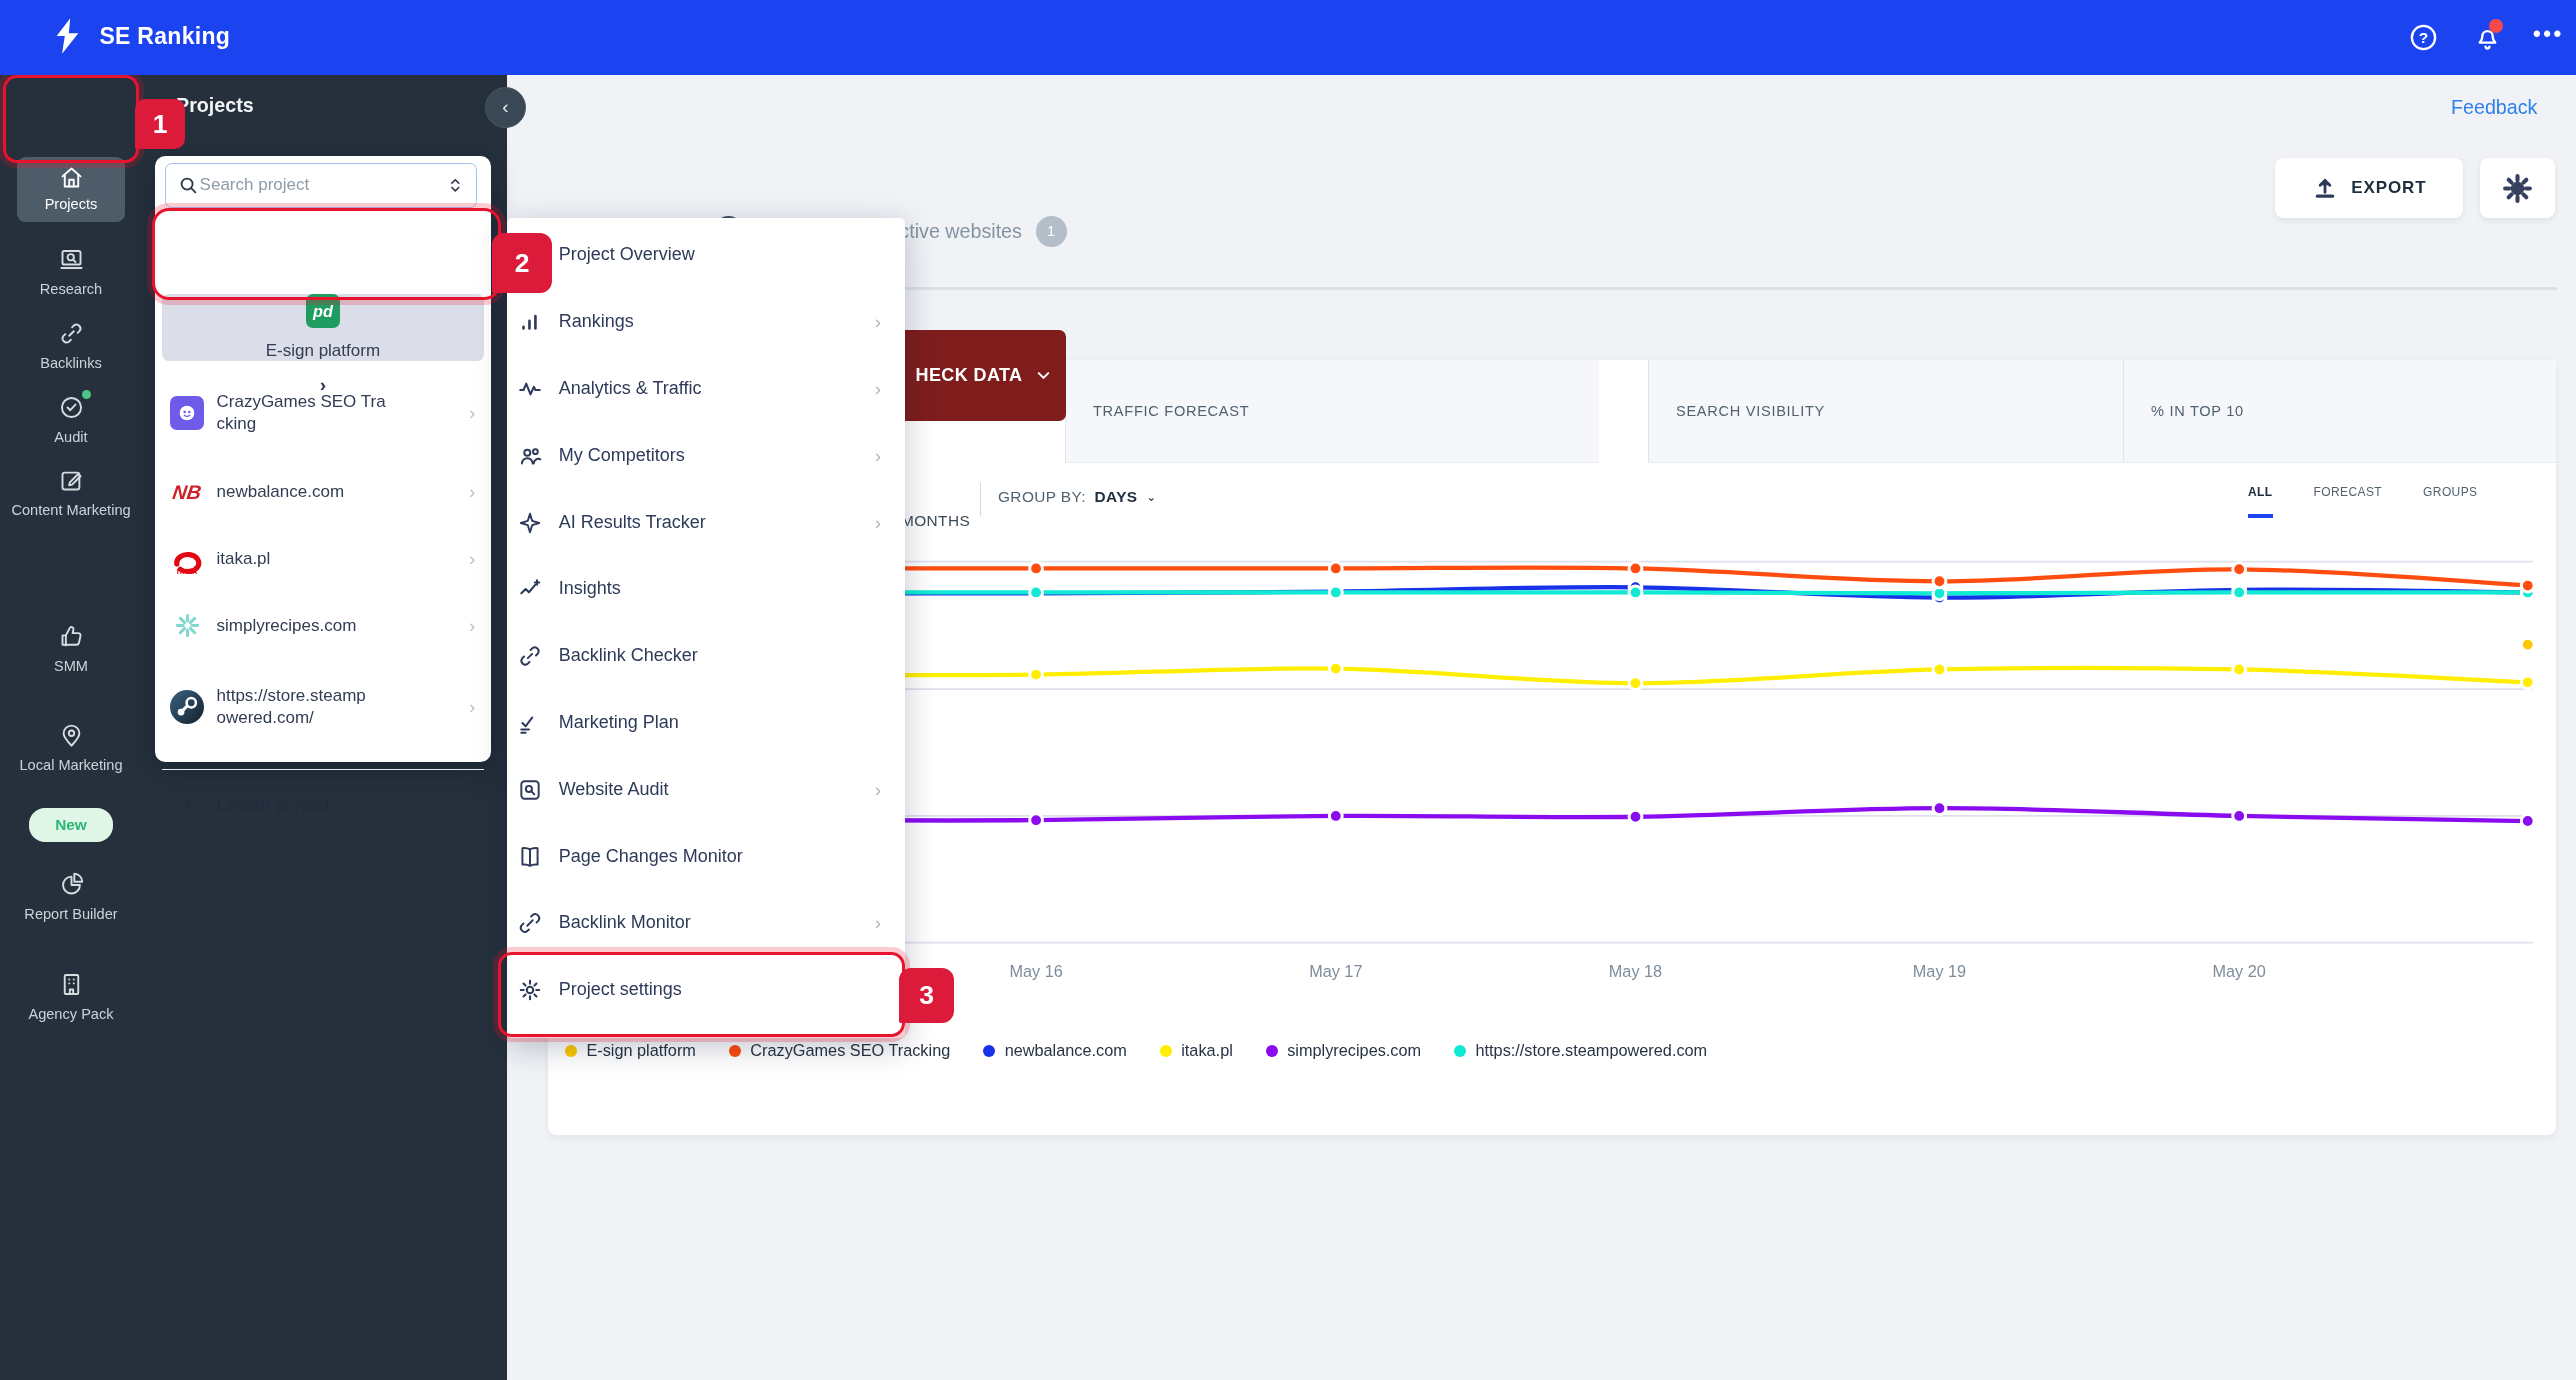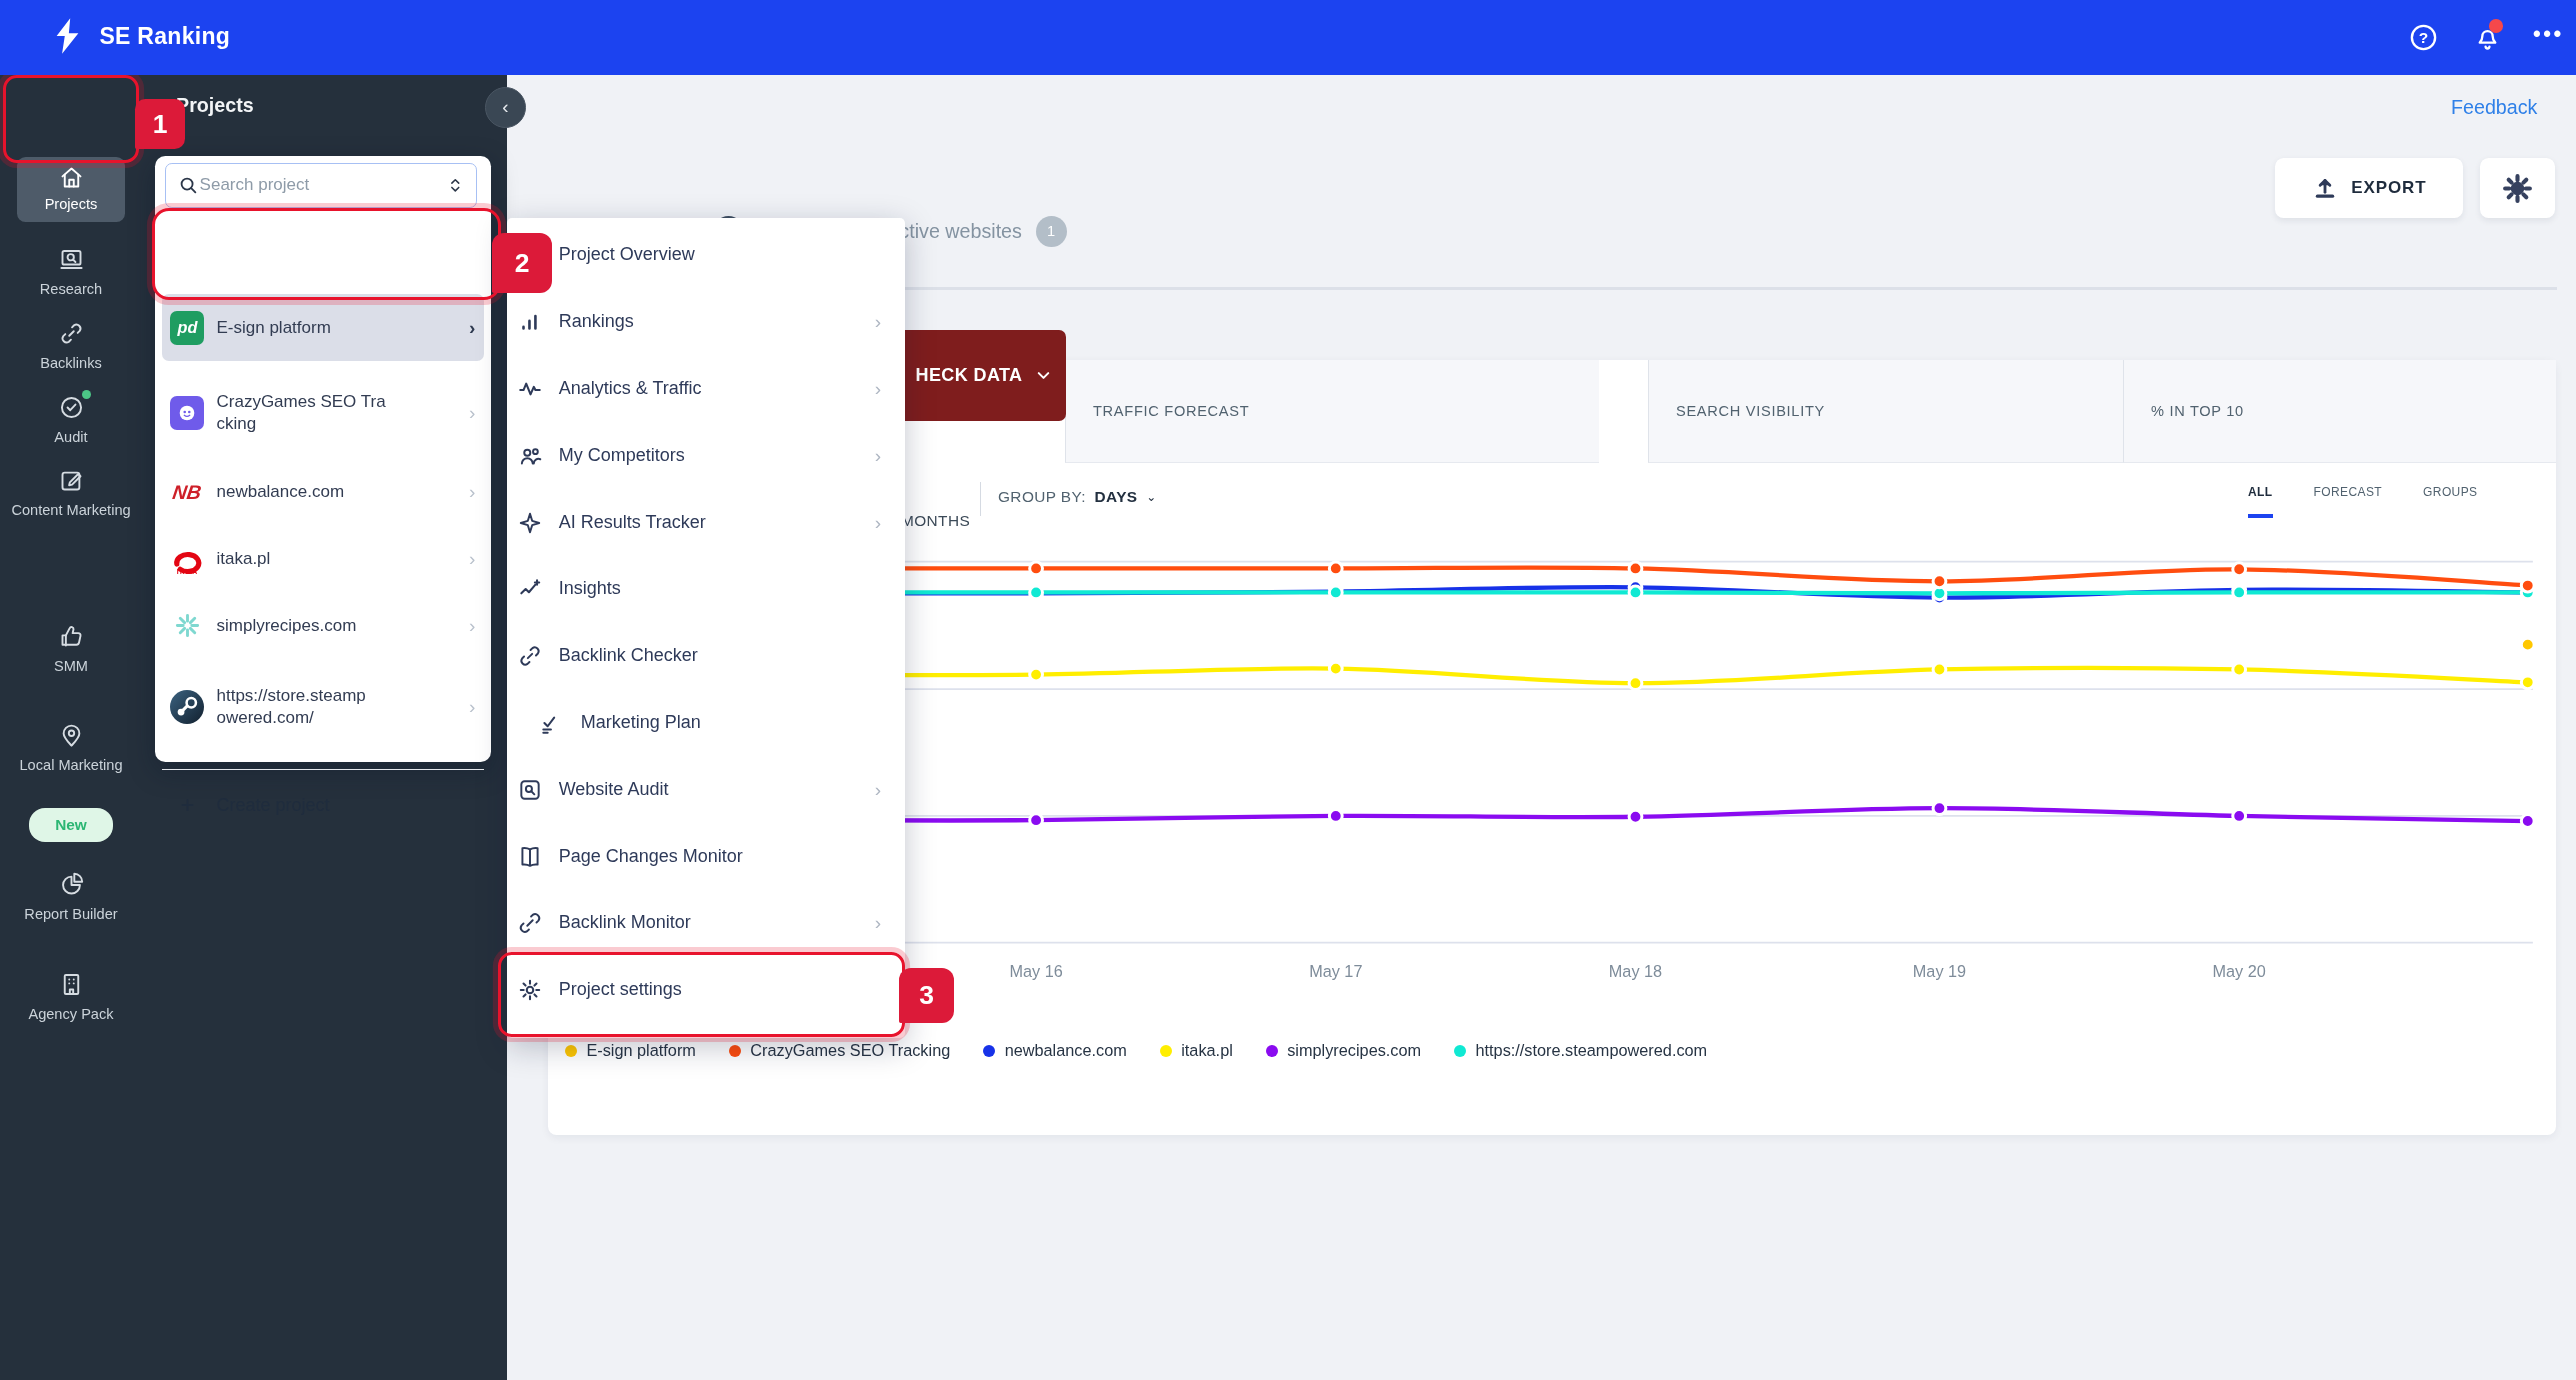--- a/index.html
+++ b/index.html
@@ -35,21 +35,21 @@
   #search-box{left:10.3px;top:6.9px;width:312px;height:45px;border:1.7px solid #A7C0F4;border-radius:6.9px;box-sizing:border-box;display:flex;align-items:center;padding:0 10.3px;gap:1px;background:#fff;}
   #search-box .ph{color:#8E9BA8;font-size:17px;flex:1;}
   .prow{left:6.9px;width:322px;display:flex;align-items:center;gap:12px;padding:0 8.6px;box-sizing:border-box;border-radius:6.9px;color:#323C52;}
   .prow .nm{font-size:17px;line-height:22px;flex:1;}
   .prow .chev{color:#B9C1CC;font-size:19px;}
   .fav{width:34px;height:34px;flex:0 0 34px;display:flex;align-items:center;justify-content:center;border-radius:6.9px;font-weight:700;}
   #fav-pd{background:#1F9D61;color:#fff;font-size:16.3px;font-style:italic;}
   #fav-cg{background:#6F5BEA;}
   #fav-nb{color:#CE2029;font-style:italic;font-size:19.7px;font-weight:700;transform:skewX(-8deg);}
   #fav-st{background:linear-gradient(135deg,#3b6280,#12202e);border-radius:50%;}
-  #row-esign{top:138px;height:67px;background:#DBDEE8;}
+  #row-esign{top:138px;height:67px;background:#DBDEE8;flex-direction:column;}
   #row-esign .chev{color:#2F3A50;font-weight:700;}
   #row-crazy{top:217px;height:79px;}
   #row-nb{top:307px;height:57px;}
   #row-itaka{top:374px;height:57px;}
   #row-simply{top:441px;height:57px;}
   #row-steam{top:508px;height:86px;}
   #row-divider{left:6.9px;top:613px;width:322px;height:0.9px;background:#E3E6EB;}
   #row-create{top:625px;height:48px;color:#1F2C3D;}
   #row-create .plus{font-size:24px;width:34px;text-align:center;color:#1F2C3D;}
   #row-create .nm{font-size:18px;}
@@ -529,21 +529,21 @@
   <div class="abs fitem" style="top:404px;">
     <span class="fic">
         <svg viewBox="0 0 24 24" width="26" height="26" fill="none" stroke="currentColor" stroke-width="1.8" stroke-linecap="round" stroke-linejoin="round">
           <path d="M10 14 14 10"></path>
           <path d="M12.5 6.5l1.8-1.8a3.6 3.6 0 0 1 5 5L17.5 11.5"></path>
           <path d="M11.5 17.5l-1.8 1.8a3.6 3.6 0 0 1-5-5L6.5 12.5"></path>
         </svg>
       </span>
     <span class="flb">Backlink Checker</span>
   </div>
-  <div class="abs fitem" style="top:471px;margin-left:22px;">
+  <div class="abs fitem" style="top:471px;">
     <span class="fic">
         <svg viewBox="0 0 24 24" width="26" height="26" fill="none" stroke="currentColor" stroke-width="1.9" stroke-linecap="round" stroke-linejoin="round">
           <path d="M5 12l3 3 6-8"></path>
           <path d="M4 18h7M4 21h4"></path>
         </svg>
       </span>
     <span class="flb">Marketing Plan</span>
   </div>
   <div class="abs fitem" style="top:538px;">
     <span class="fic">

